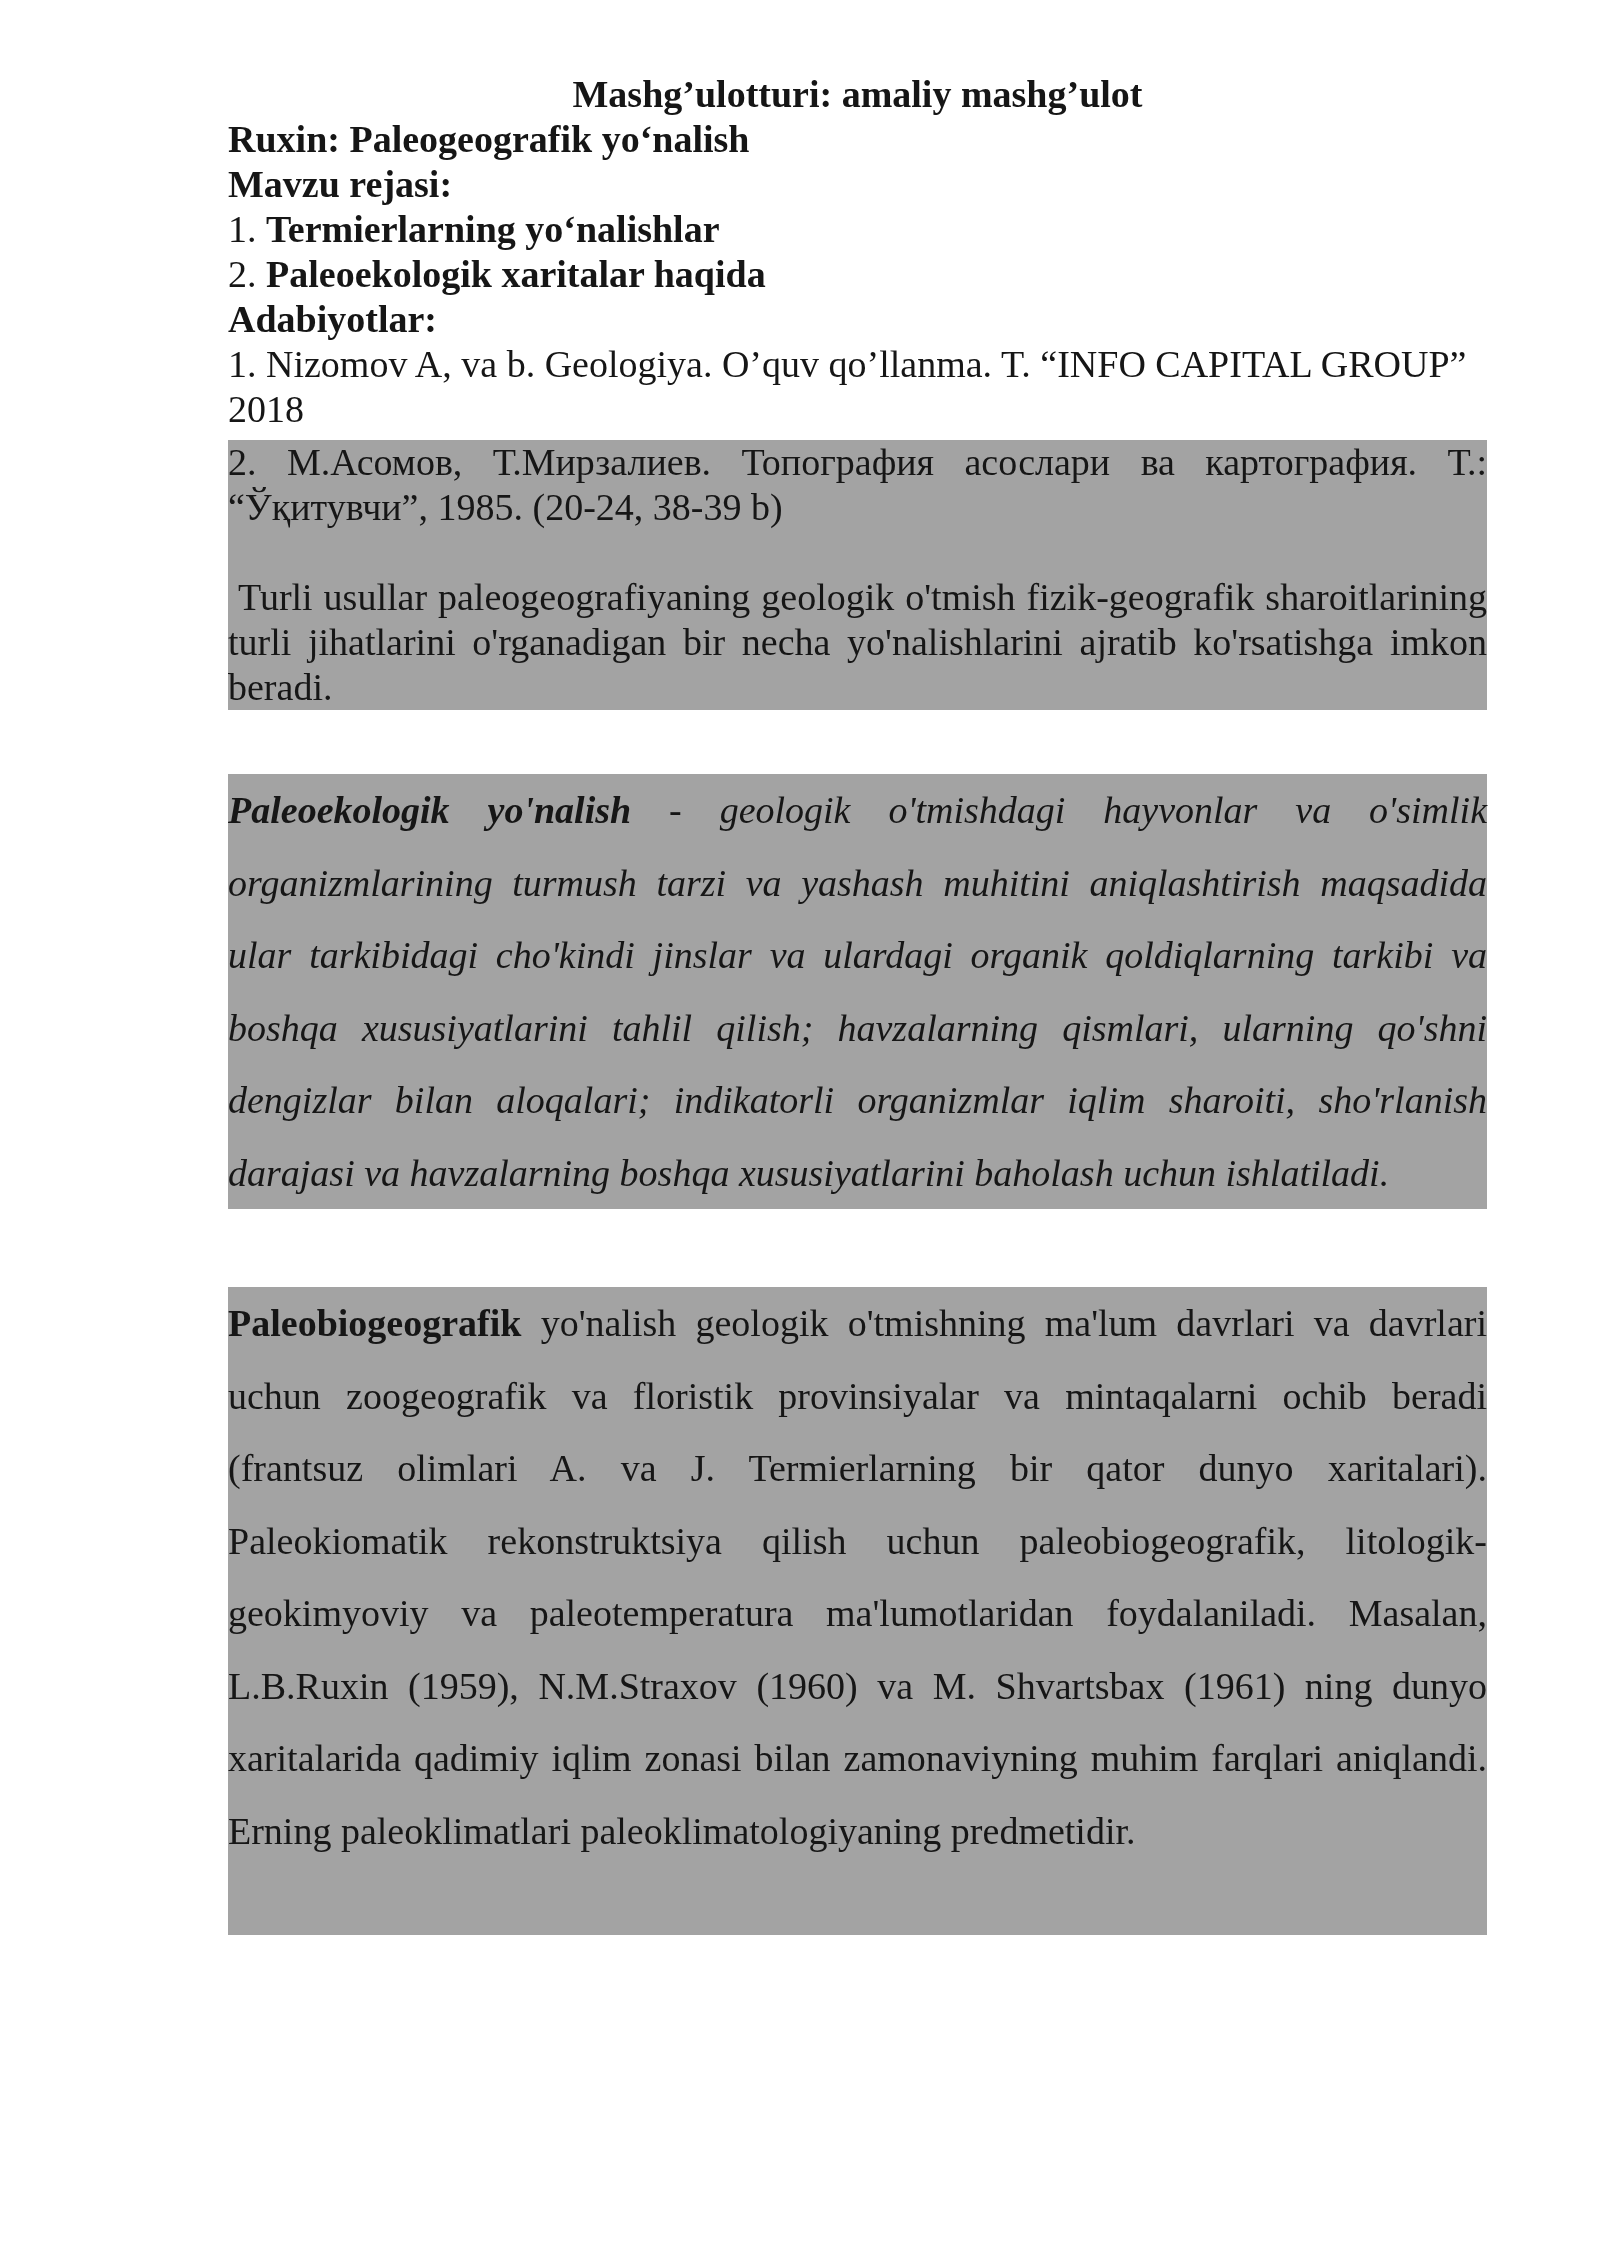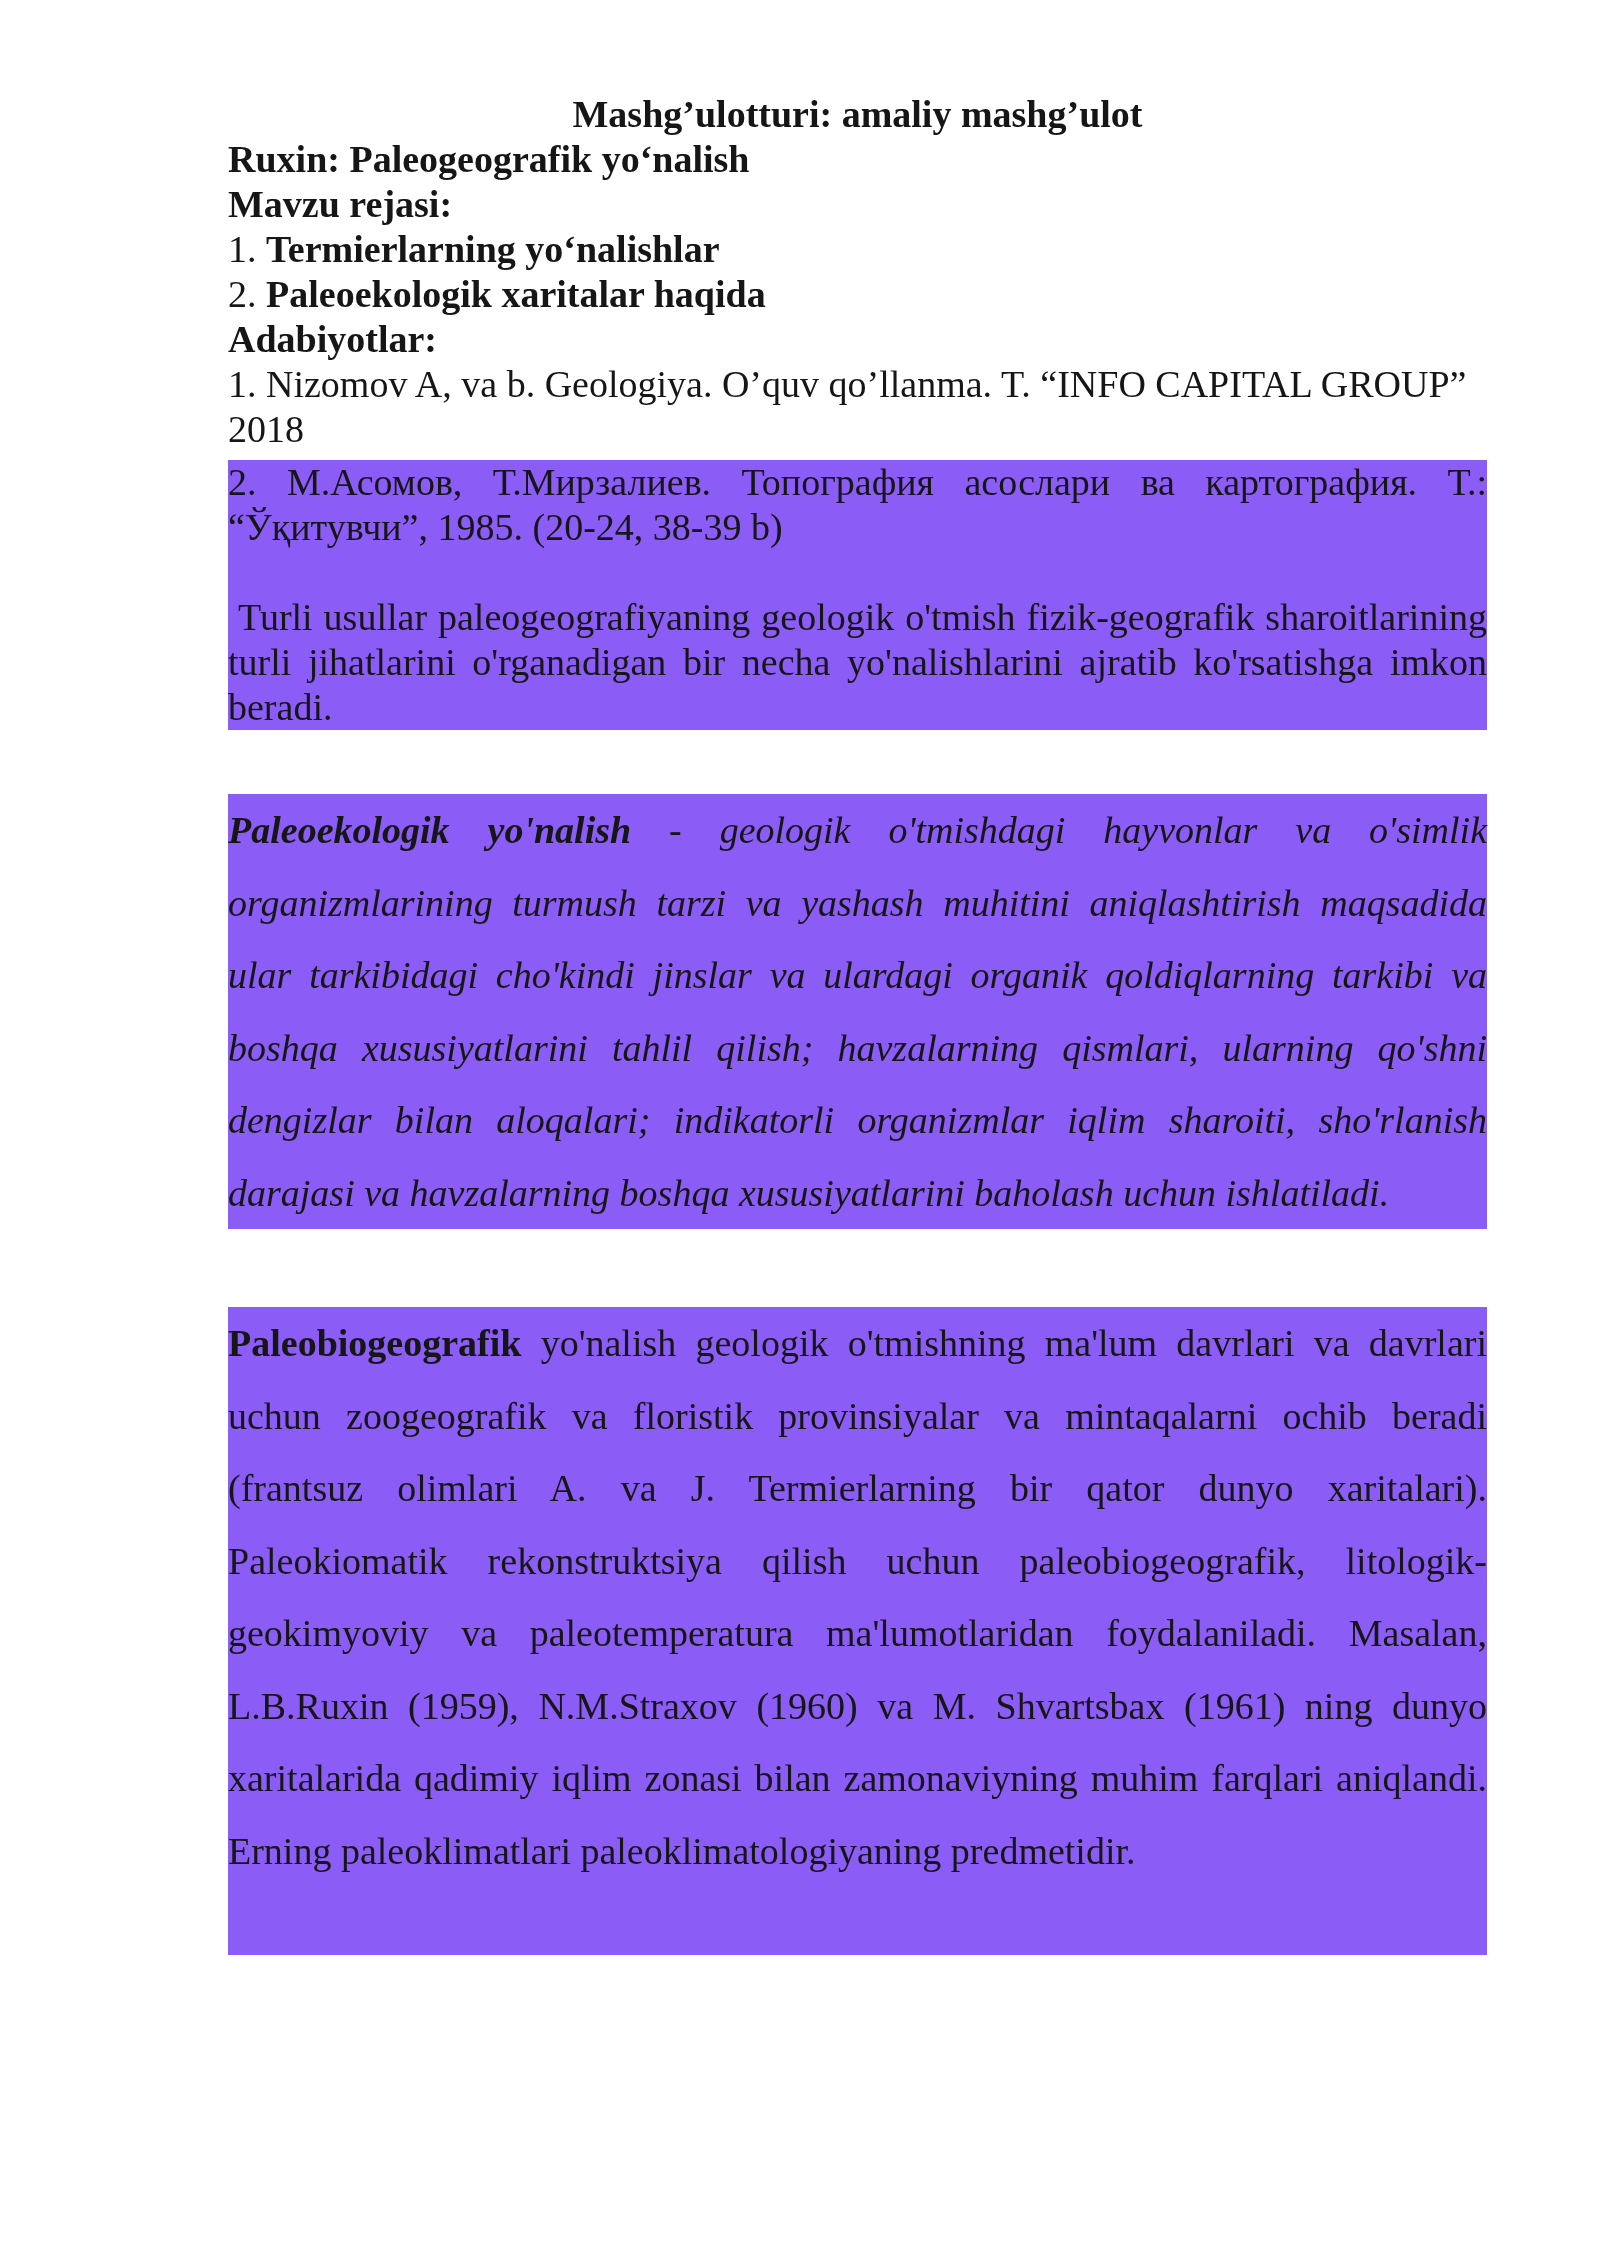--- a/index.html
+++ b/index.html
@@ -7,29 +7,29 @@
     width: 1600px;
     height: 2262px;
     background: #ffffff;
     color: #161616;
     font-family: "Liberation Serif", serif;
     overflow: hidden;
   }
   .content {
     margin-left: 228px;
     width: 1259px;
-    padding-top: 92px;
+    padding-top: 72px;
     font-size: 38px;
     line-height: 45px;
   }
   p { margin: 0; padding: 0; }
   .bold { font-weight: bold; }
   .center { text-align: center; }
   .just { text-align: justify; }
-  .highlight { background: #8b5cf6; }
+  .highlight { background: #a3a3a3; }
   .blockA { margin-top: 8px; line-height: 45px; }
   .blank-line { height: 45px; }
   .indent { text-indent: 10px; }
   .blockB { margin-top: 64px; line-height: 72.5px; font-style: italic; }
   .blockC { margin-top: 78px; line-height: 72.5px; padding-bottom: 68px; }
 </style>
 </head>
 <body>
 
 <div class="content">

